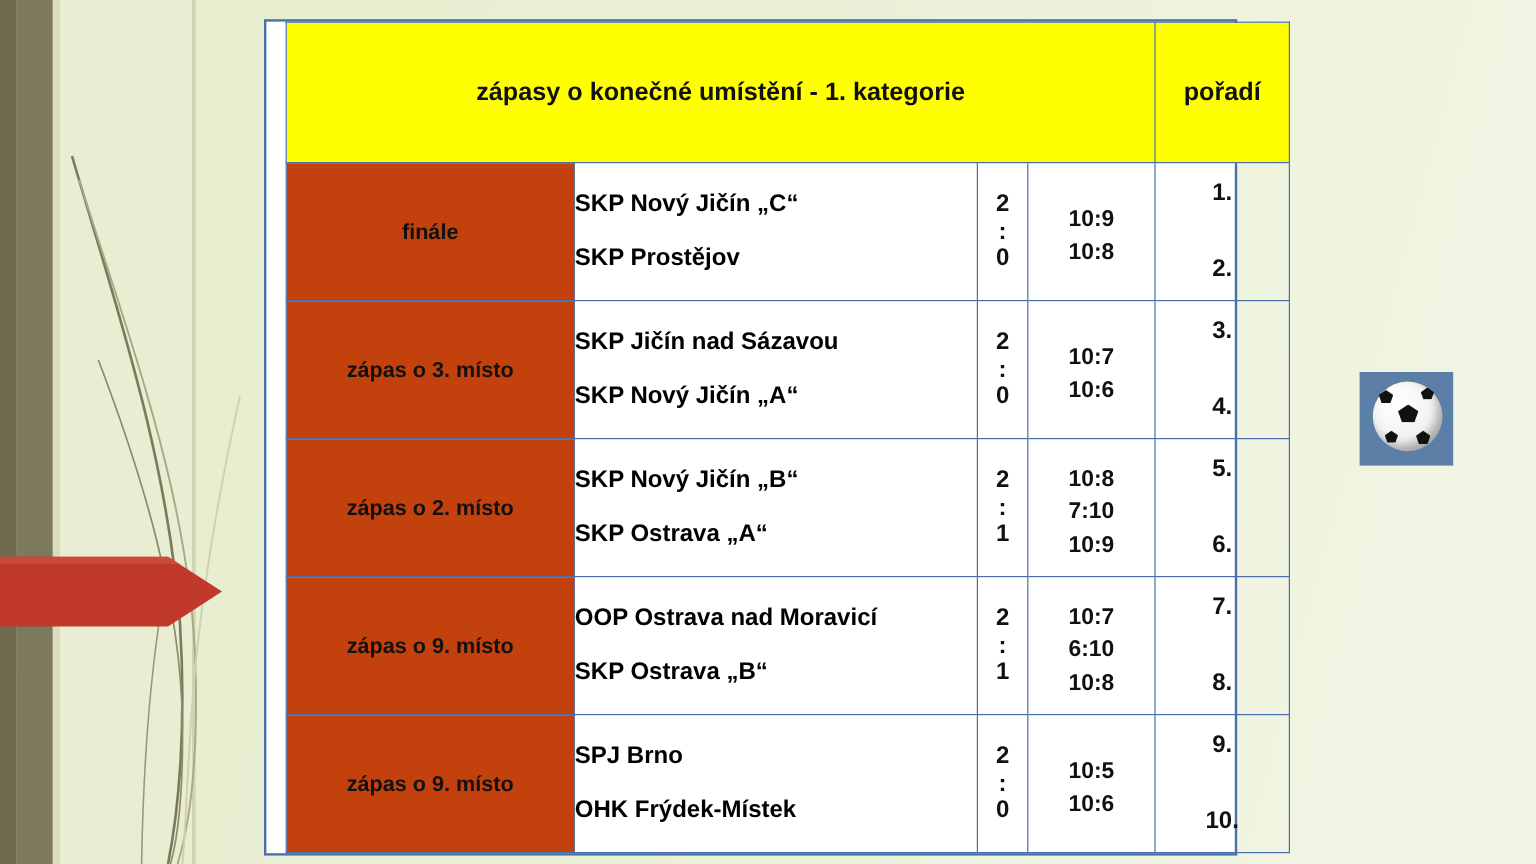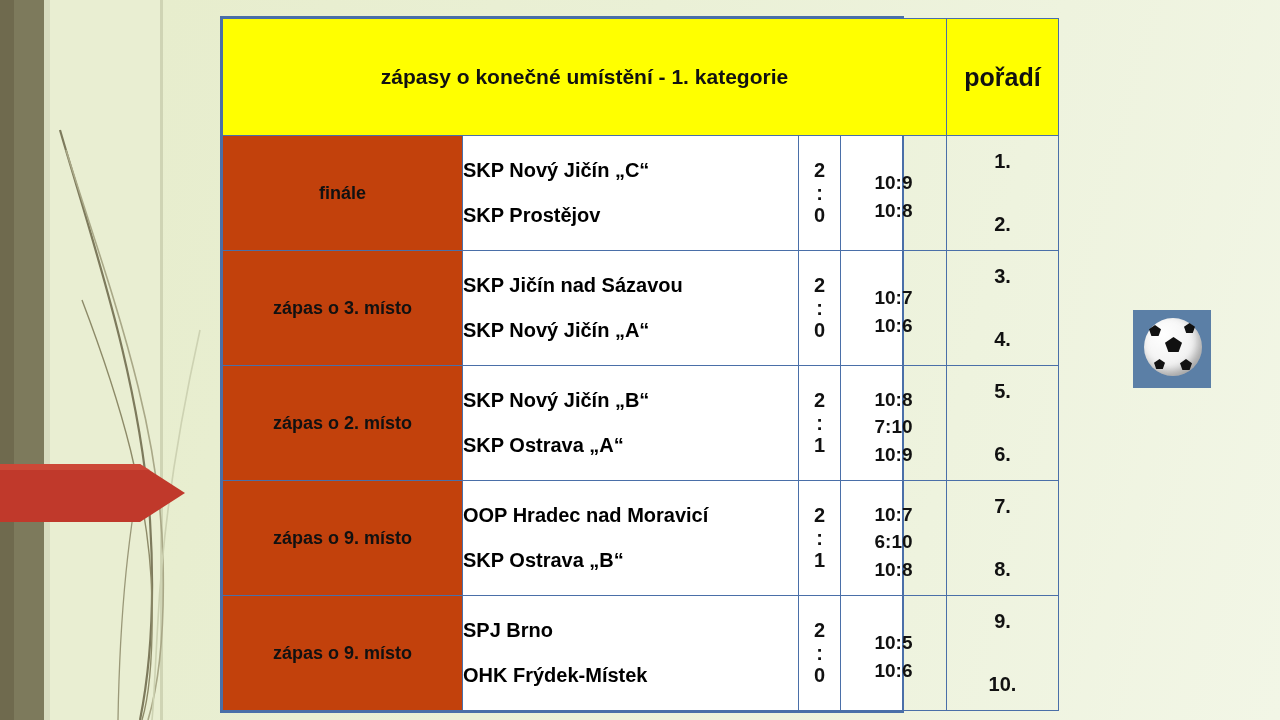--- a/index.html
+++ b/index.html
@@ -117,24 +117,25 @@
     width: 12px; height: 11px;
     left: 36px; top: 41px;
     clip-path: polygon(50% 0%, 100% 38%, 80% 100%, 20% 100%, 0% 38%);
   }
 
   
   .table-wrap {
     position: absolute;
     left: 220px;
     top: 16px;
-    width: 684px;
+    width: 811px;
     border: 2px solid #4a6fa8;
     box-sizing: border-box;
     background: #ffffff;
+    padding-left: 16px;
   }
   table.results {
     border-collapse: collapse;
     width: 100%;
     table-layout: fixed;
   }
   table.results td {
     border: 1px solid #4a6fa8;
     vertical-align: middle;
     padding: 0;
@@ -144,21 +145,21 @@
     height: 116px;
     text-align: center;
     font-size: 21px;
     font-weight: bold;
     color: #111;
   }
   .hdr-rank {
     background: #ffff00;
     height: 116px;
     text-align: center;
-    font-size: 25px;
+    font-size: 21px;
     font-weight: bold;
     color: #111;
   }
   .cat-cell {
     background: #c2410c;
     text-align: center;
     font-size: 18px;
     font-weight: bold;
     color: #111;
     height: 114px;
@@ -337,21 +338,21 @@
             <div class="rank-inner">
               <div>5.</div>
               <div>6.</div>
             </div>
           </td>
         </tr>
 
         <tr>
           <td class="cat-cell">zápas o 9. místo</td>
           <td class="teams-cell">
-            <div class="team">OOP Hradec nad Moravicí</div>
+            <div class="team">OOP Ostrava nad Moravicí</div>
             <div class="team">SKP Ostrava „B“</div>
           </td>
           <td class="score-cell">
             <div>2</div>
             <div>:</div>
             <div>1</div>
           </td>
           <td class="sets-cell">
             <div class="sets-inner">
               <div>10:7</div>

